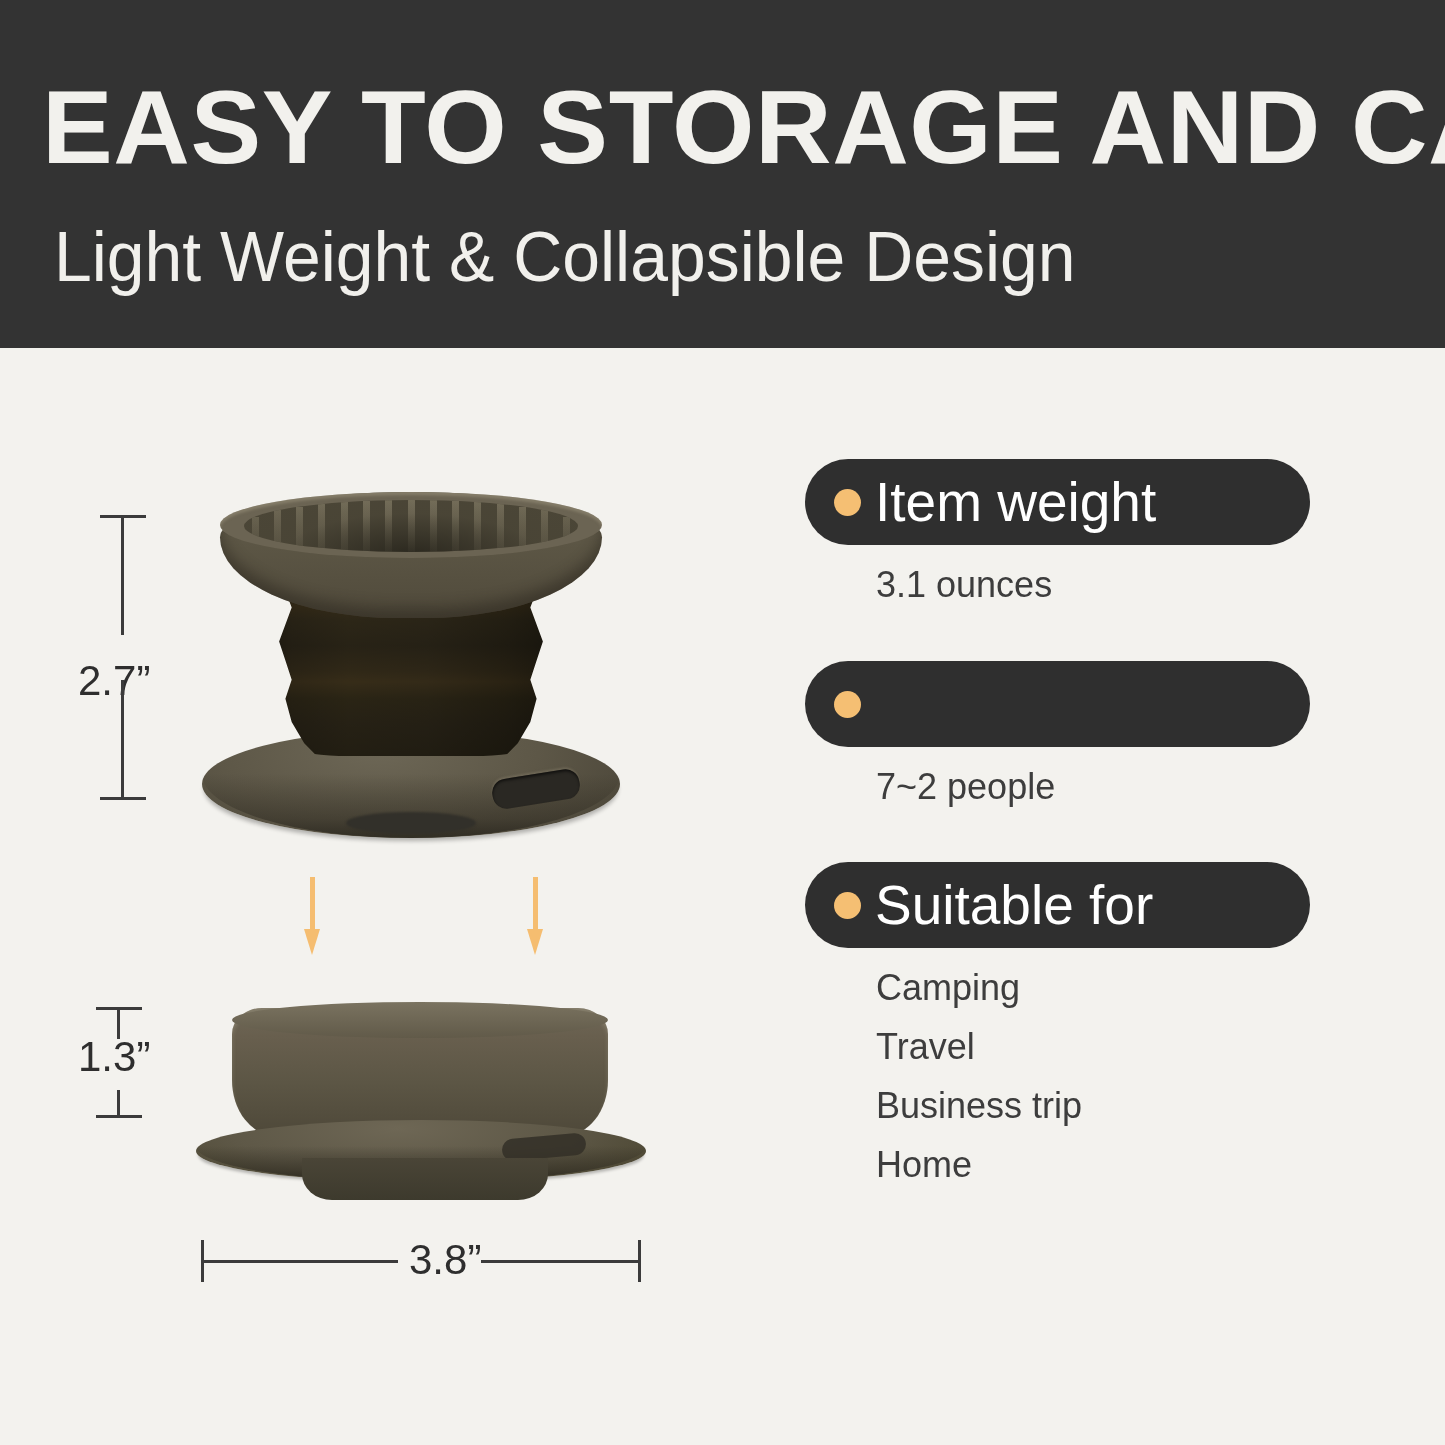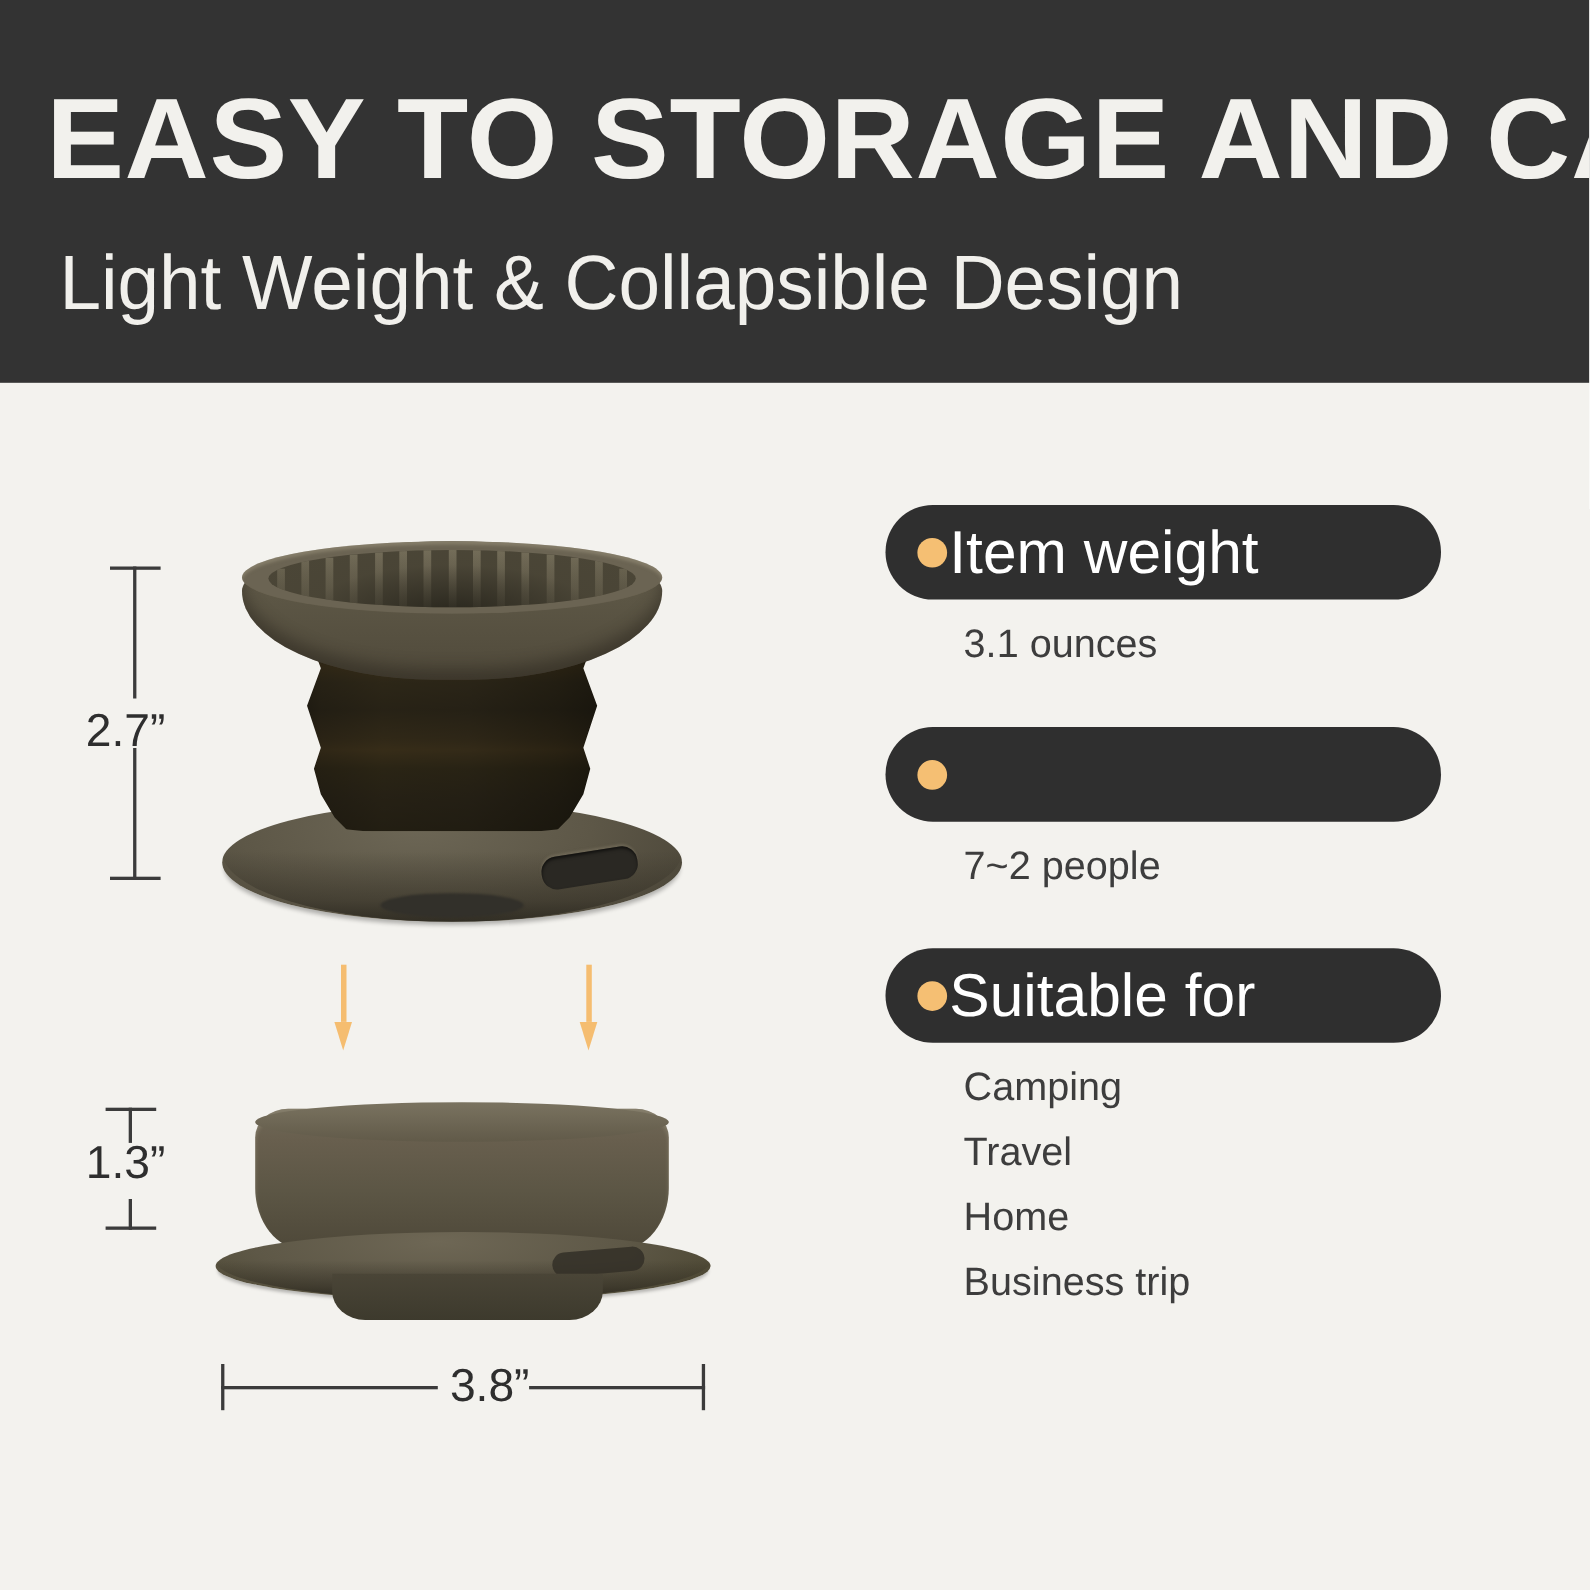--- a/index.html
+++ b/index.html
@@ -71,21 +71,21 @@
     padding-left: 29px;
   }
   .spec-bullet {
     width: 27px;
     height: 27px;
     border-radius: 50%;
     background: #f5bf73;
     flex: 0 0 auto;
   }
   .spec-label {
-    margin-left: 2px;
+    margin-left: 14px;
     font-size: 55px;
     line-height: 58px;
     color: #ffffff;
     font-weight: 400;
     white-space: nowrap;
   }
   .spec-values {
     position: absolute;
     left: 71px;
     top: 96px;
@@ -372,21 +372,21 @@
     <div id="collapsed-bowl-top"></div>
     <div id="collapsed-disc"></div>
     <div id="collapsed-disc-edge"></div>
     <div id="collapsed-handle-slot"></div>
     <div id="collapsed-foot"></div>
   </div>
 
   <div>
     <div class="dim-cap-h" style="left:100px; top:515px; width:46px;"></div>
     <div class="dim-line-v" style="left:121px; top:515px; height:120px;"></div>
-    <div class="dim-text" style="left:78px; top:641px;">2.7”</div>
+    <div class="dim-text" style="left:78px; top:658px;">2.7”</div>
     <div class="dim-line-v" style="left:121px; top:680px; height:120px;"></div>
     <div class="dim-cap-h" style="left:100px; top:797px; width:46px;"></div>
   </div>
 
   <div>
     <div class="dim-cap-h" style="left:96px; top:1007px; width:46px;"></div>
     <div class="dim-line-v" style="left:117px; top:1007px; height:32px;"></div>
     <div class="dim-text" style="left:78px; top:1034px;text-align:center;">1.3”</div>
     <div class="dim-line-v" style="left:117px; top:1090px; height:28px;"></div>
     <div class="dim-cap-h" style="left:96px; top:1115px; width:46px;"></div>
@@ -420,18 +420,18 @@
   </div>
 
   <div class="spec-block" id="spec-block-2" style="left:805px; top:862px;">
     <div class="spec-pill">
       <div class="spec-bullet"></div>
       <div class="spec-label">Suitable for</div>
     </div>
     <div class="spec-values">
       <div>Camping</div>
       <div>Travel</div>
+      <div>Business trip</div>
       <div>Home</div>
-      <div>Business trip</div>
     </div>
   </div>
 
 </div>
 
 </body></html>

